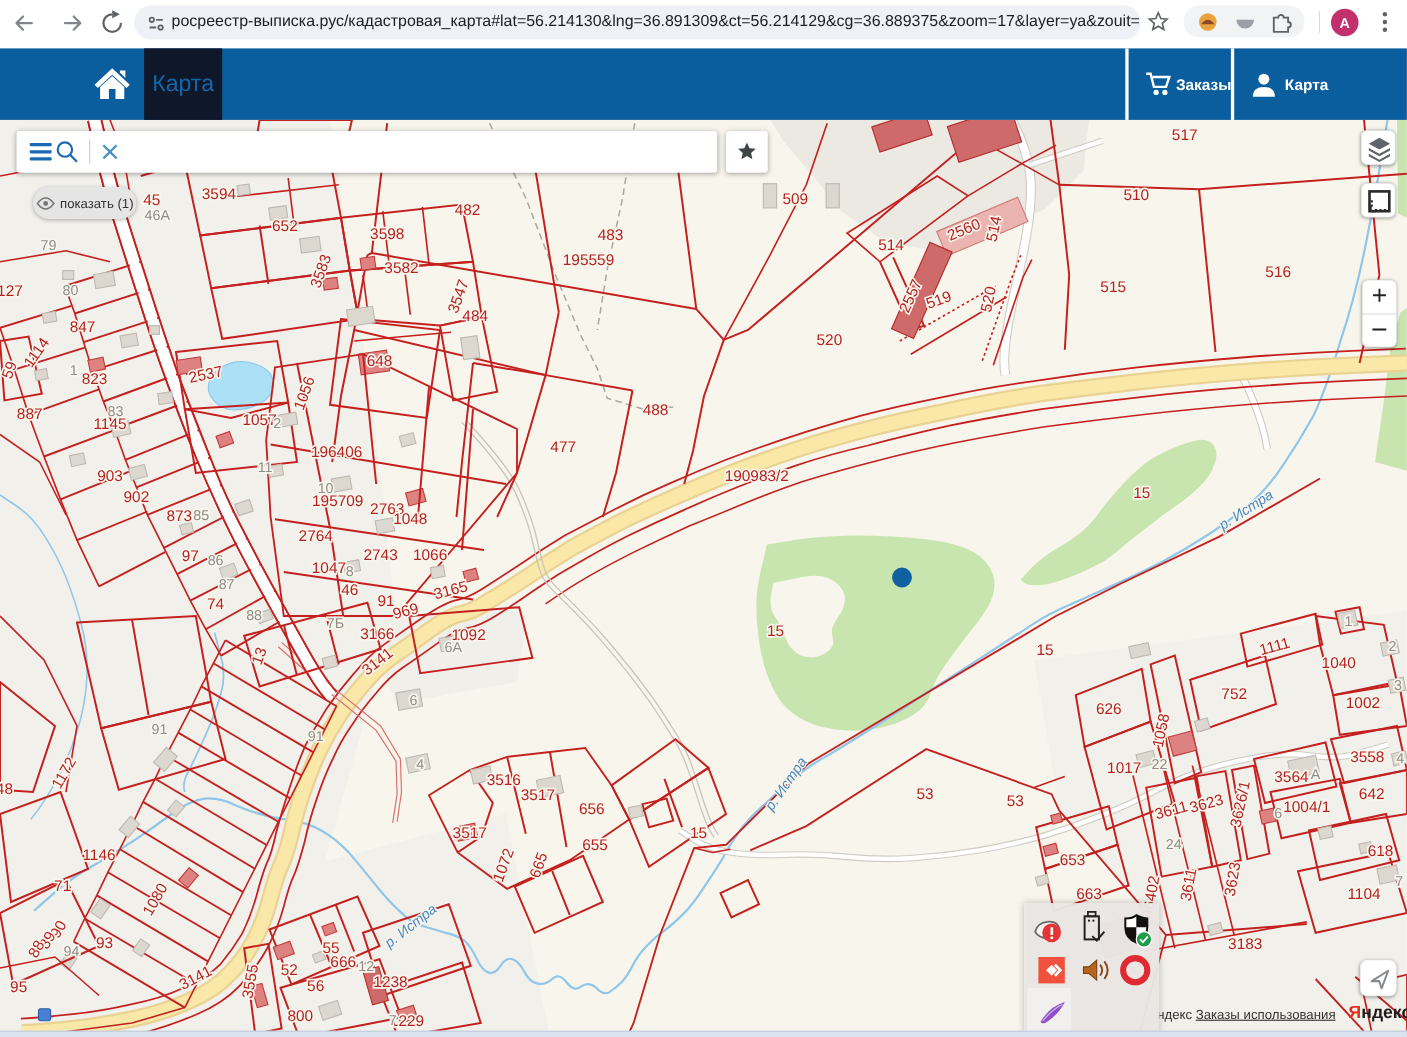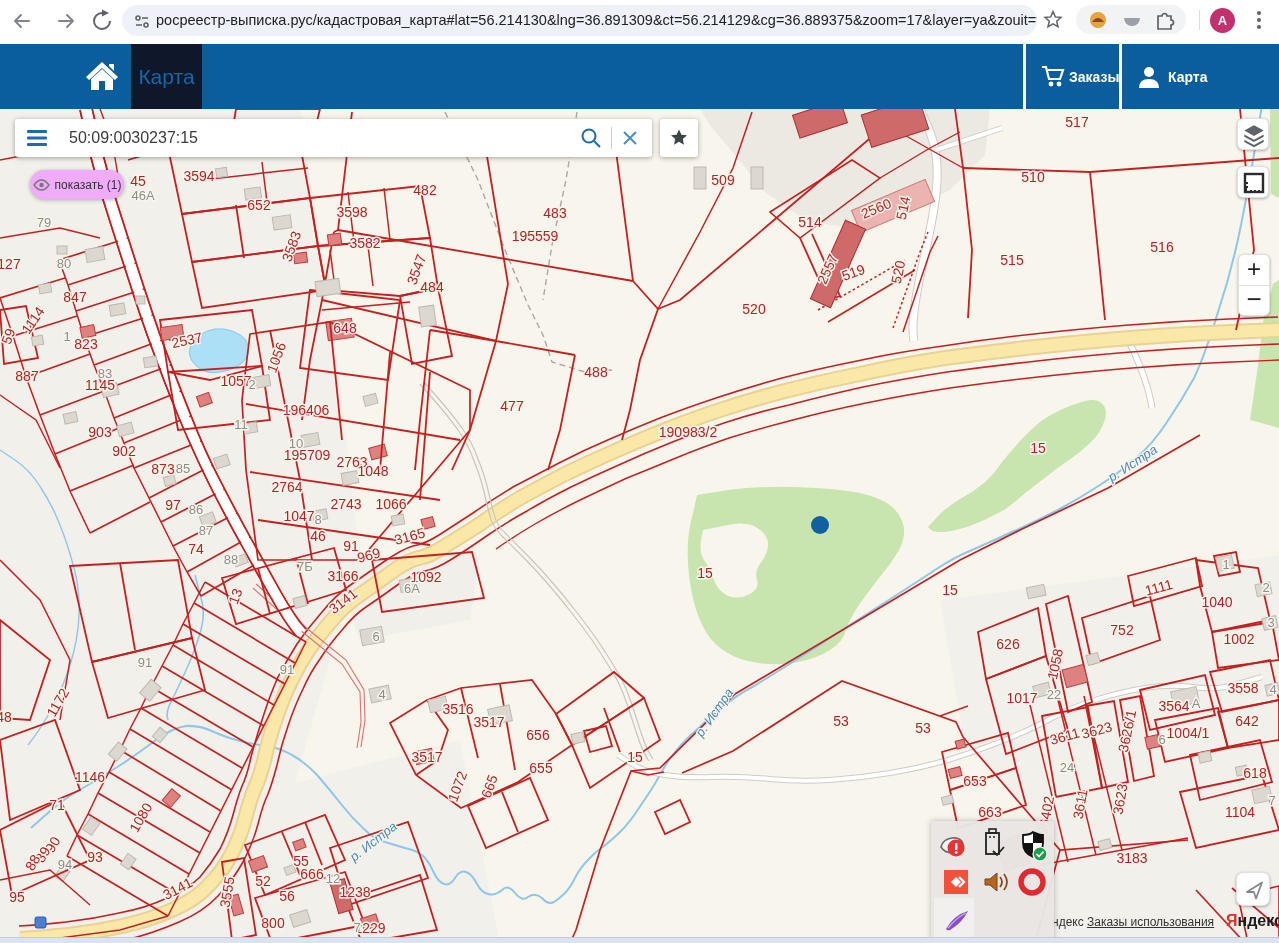--- a/index.html
+++ b/index.html
@@ -6,21 +6,21 @@
 .pill{position:absolute;left:122px;top:5px;width:915px;height:31px;border-radius:16px;background:#eef1f8;color:#202124;font-size:14.5px;line-height:31px;white-space:nowrap;overflow:hidden}
 .extpill{position:absolute;left:1076px;top:5px;width:110px;height:29px;border-radius:15px;background:#f1f3f4}
 .avatar{position:absolute;left:1210px;top:8px;width:25px;height:25px;border-radius:50%;background:#c2306e;color:#fff;font-size:13px;font-weight:bold;text-align:center;line-height:25px}
 .header{position:absolute;left:0;top:44px;width:1279px;height:65px;background:#0b5e9d}
 .tab{position:absolute;left:131px;top:44px;width:71px;height:65px;background:#0f172a;color:#1268a9;font-size:21px;text-align:center;line-height:65px}
 .hsec{position:absolute;top:44px;height:65px;border-left:3px solid #fff;color:#fff;font-size:14px;font-weight:bold}
 .mapwrap{position:absolute;left:0;top:109px;width:1279px;height:834px}
 .searchbox{position:absolute;left:15px;top:119px;width:637px;height:38px;background:#fff;border-radius:3px;box-shadow:0 1px 5px rgba(0,0,0,.35);display:flex;align-items:center}
 .searchtxt{font-size:16px;color:#3c3c3c;margin-left:20px;flex:1}
 .starbtn{position:absolute;left:660px;top:119px;width:38px;height:38px;background:#fff;border-radius:3px;box-shadow:0 1px 5px rgba(0,0,0,.35);color:#4a4a4a;font-size:19px;text-align:center;line-height:38px}
-.showpill{position:absolute;left:30px;top:170px;width:94px;height:29px;white-space:nowrap;background:#f0abfc;border-radius:15px;box-shadow:0 1px 4px rgba(0,0,0,.3);font-size:12px;color:#333;display:flex;align-items:center;justify-content:center}
+.showpill{position:absolute;left:30px;top:170px;width:94px;height:29px;white-space:nowrap;background:#e5e5e5;border-radius:15px;box-shadow:0 1px 4px rgba(0,0,0,.3);font-size:12px;color:#333;display:flex;align-items:center;justify-content:center}
 .ctl{position:absolute;background:#fff;border-radius:6px;box-shadow:0 1px 3px rgba(0,0,0,.3);border:1px solid rgba(0,0,0,.12)}
 .tray{position:absolute;left:931px;top:821px;width:123px;height:122px;background:rgba(232,229,227,.97);box-shadow:0 0 6px rgba(0,0,0,.25)}
 .attr{position:absolute;top:915px;font-size:12px;color:#333}
 .bstrip{position:absolute;left:0;top:937px;width:1279px;height:6px;background:#dbe3f0;border-top:1px solid #c3cbdd}
 svg text{font-family:"Liberation Sans",sans-serif}
 </style></head><body>
 
 <div class="mapwrap"><svg width="1279" height="834" viewBox="0 109 1279 834">
 <rect x="0" y="109" width="1279" height="834" fill="#f8f6ec"></rect>
 <polygon points="0,109 300,109 340,380 360,560 330,660 250,943 0,943" fill="#f2f0ea"></polygon>
@@ -518,21 +518,20 @@
   </div>
 
 <div class="searchbox">
 <svg style="margin-left:10px" width="24" height="24" viewBox="0 0 24 24">
       <g fill="#1b6ab3">
         <rect x="2" y="4" width="20" height="3" rx="1"></rect>
         <rect x="2" y="10.5" width="20" height="3" rx="1"></rect>
         <rect x="2" y="17" width="20" height="3" rx="1"></rect>
       </g>
     </svg>
-<span class="searchtxt">50:09:0030237:15</span>
 <svg width="24" height="24" viewBox="0 0 24 24">
       <circle cx="10" cy="10" r="6.5" fill="none" stroke="#1b6ab3" stroke-width="2"></circle>
       <path d="M15,15 L21,21" stroke="#1b6ab3" stroke-width="2"></path>
     </svg>
 <div style="width:1px;height:22px;background:#ccc;margin:0 8px"></div>
 <svg style="margin-right:12px" width="20" height="20" viewBox="0 0 20 20">
       <path d="M4,4 L16,16 M16,4 L4,16" stroke="#4590c6" stroke-width="2"></path>
     </svg>
 </div>
 <div class="starbtn"><svg width="20" height="20" viewBox="0 0 20 20" style="margin-top:9px">

